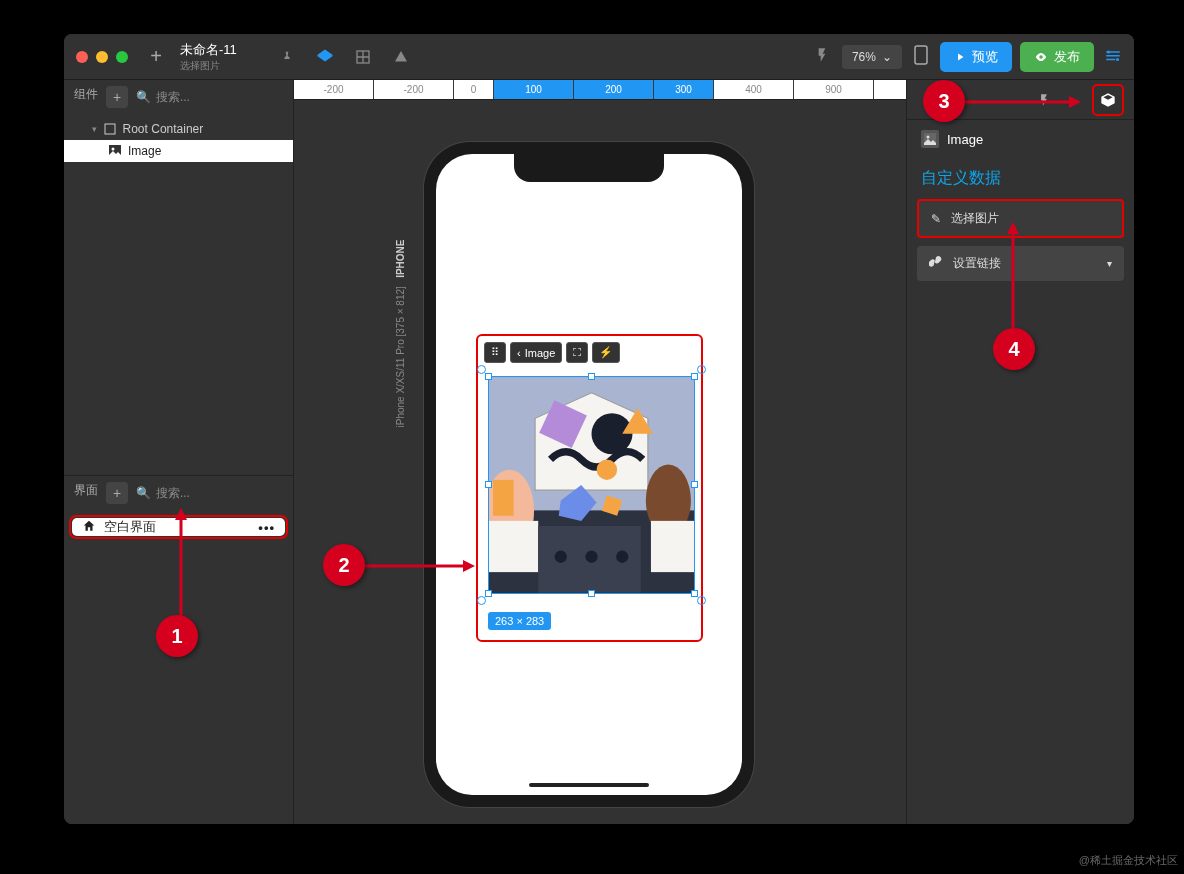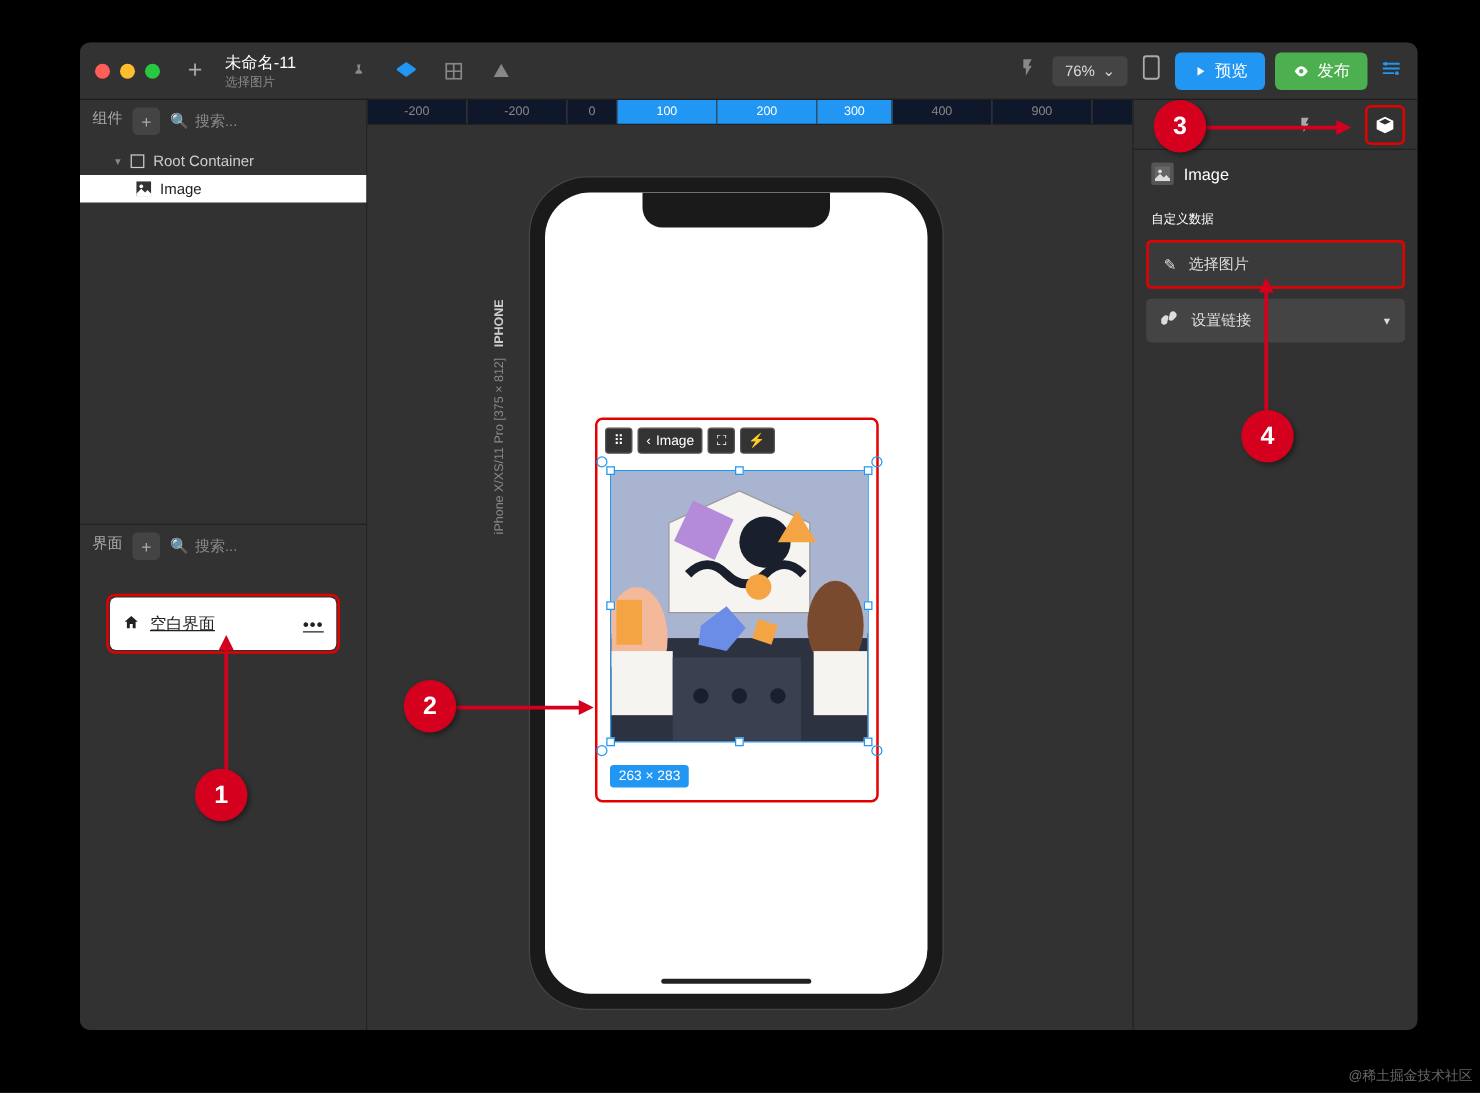--- a/index.html
+++ b/index.html
@@ -38,27 +38,27 @@
 .tree-item { display: flex; align-items: center; padding: 4px 10px; font-size: 12px; color: #ccc; gap: 6px; cursor: pointer; }
 .tree-item.sel { background: #fff; color: #222; }
 .tree-item .indent1 { width: 12px; }
 .tree-item .indent2 { width: 28px; }
 .tree-icon { width: 14px; height: 14px; display: flex; align-items: center; justify-content: center; }
 .chev { font-size: 9px; color: #888; }
 
 .left-bottom { margin-top: auto; }
 .divider { height: 1px; background: #222; }
 
-.page-item { margin: 24px; background: #fff; border-radius: 5px; padding: 12px 10px; display: flex; align-items: center; gap: 8px; font-size: 13px; color: #222; cursor: pointer; position: relative; text-decoration: underline; }
+.page-item { margin: 8px; background: #fff; border-radius: 5px; padding: 0 10px; display: flex; align-items: center; gap: 8px; font-size: 13px; color: #222; cursor: pointer; position: relative; }
 .page-item-outline { position: absolute; inset: -3px; border: 2px solid #e60000; border-radius: 7px; pointer-events: none; }
 .page-item .more { margin-left: auto; font-weight: bold; letter-spacing: 1px; }
 
 
 .canvas { flex: 1; background: #323232; position: relative; overflow: hidden; }
-.ruler-h { position: absolute; top: 0; left: 0; right: 0; height: 20px; background: #0f172a; display: flex; color: #888; font-size: 10px; border-bottom: 1px solid #222; }
+.ruler-h { position: absolute; top: 0; left: 0; right: 0; height: 20px; background: #ffffff; display: flex; color: #888; font-size: 10px; border-bottom: 1px solid #222; }
 .ruler-seg { height: 100%; display: flex; align-items: center; justify-content: center; border-right: 1px solid #3a3a3a; }
 .ruler-blue { background: #2196f3; color: #fff; }
 
 
 .phone-wrap { position: absolute; left: 130px; top: 62px; }
 .phone { width: 330px; height: 665px; background: #1a1a1a; border-radius: 46px; padding: 12px; position: relative; box-shadow: 0 0 0 1px #444; }
 .phone-inner { width: 100%; height: 100%; background: #fff; border-radius: 36px; position: relative; overflow: hidden; }
 .notch { position: absolute; top: 0; left: 50%; transform: translateX(-50%); width: 150px; height: 28px; background: #1a1a1a; border-radius: 0 0 16px 16px; z-index: 10; }
 .home-ind { position: absolute; bottom: 8px; left: 50%; transform: translateX(-50%); width: 120px; height: 4px; background: #222; border-radius: 3px; }
 .phone-label { position: absolute; left: -24px; top: 280px; transform: rotate(-90deg); transform-origin: left center; color: #888; font-size: 10px; white-space: nowrap; }
@@ -89,21 +89,21 @@
 .illus { width: 100%; height: 100%; background: linear-gradient(#98a8c8 60%, #2a2f3a 60%); position: relative; overflow: hidden; }
 .illus svg { width: 100%; height: 100%; }
 
 
 .sidebar-right { width: 228px; background: #323232; border-left: 1px solid #222; padding: 0; position: relative; }
 .right-tabs { display: flex; height: 40px; align-items: center; border-bottom: 1px solid #222; padding: 0 10px; gap: 8px; }
 .right-tabs .tab { flex: 1; display: flex; align-items: center; justify-content: center; color: #aaa; cursor: pointer; height: 100%; }
 .right-tabs .tab.box-tab { border: 2px solid #e60000; border-radius: 5px; height: 32px; flex: 0 0 32px; }
 .comp-name { display: flex; align-items: center; gap: 8px; padding: 10px 14px; color: #fff; font-size: 13px; }
 .comp-name .ico { width: 18px; height: 18px; background: #555; border-radius: 2px; display: flex; align-items: center; justify-content: center; }
-.section-lbl { padding: 10px 14px; color: #ffffff; font-size: 10px; font-weight: 500; }
+.section-lbl { padding: 10px 14px; color: #0ea5e9; font-size: 16px; font-weight: 500; }
 .action-btn { margin: 0 10px 8px; background: #444; color: #ddd; padding: 9px 12px; border-radius: 4px; font-size: 12px; display: flex; align-items: center; gap: 10px; cursor: pointer; position: relative; }
 .action-btn.outlined { border: 2px solid #e60000; background: #3a3a3a; }
 .action-btn .chev-d { margin-left: auto; font-size: 10px; }
 
 
 .callout { position: absolute; width: 42px; height: 42px; background: #d4001e; border-radius: 50%; display: flex; align-items: center; justify-content: center; color: #fff; font-weight: bold; font-size: 20px; box-shadow: 2px 2px 4px rgba(0,0,0,0.4); z-index: 100; }
 .arrow { position: absolute; z-index: 99; }
 .arrow-line { stroke: #d4001e; stroke-width: 3; fill: none; }
 .arrow-head { fill: #d4001e; }
 

